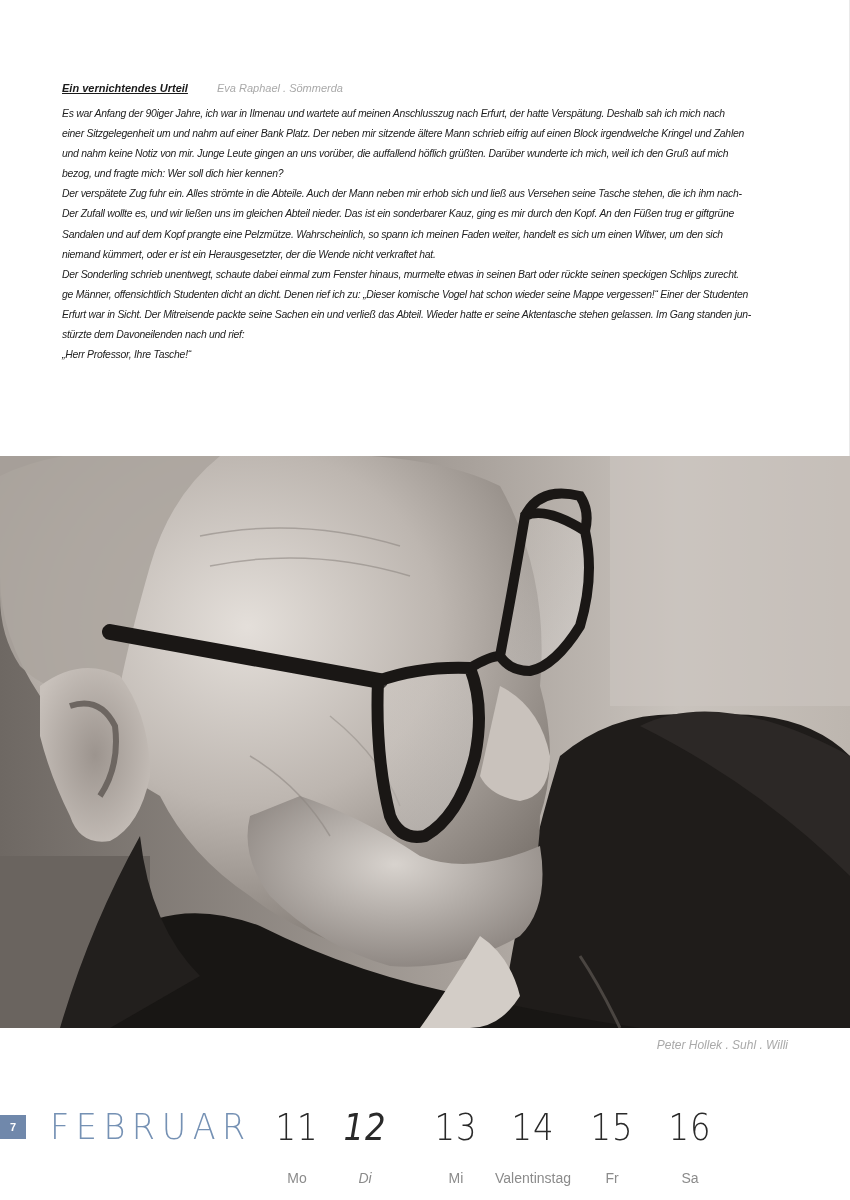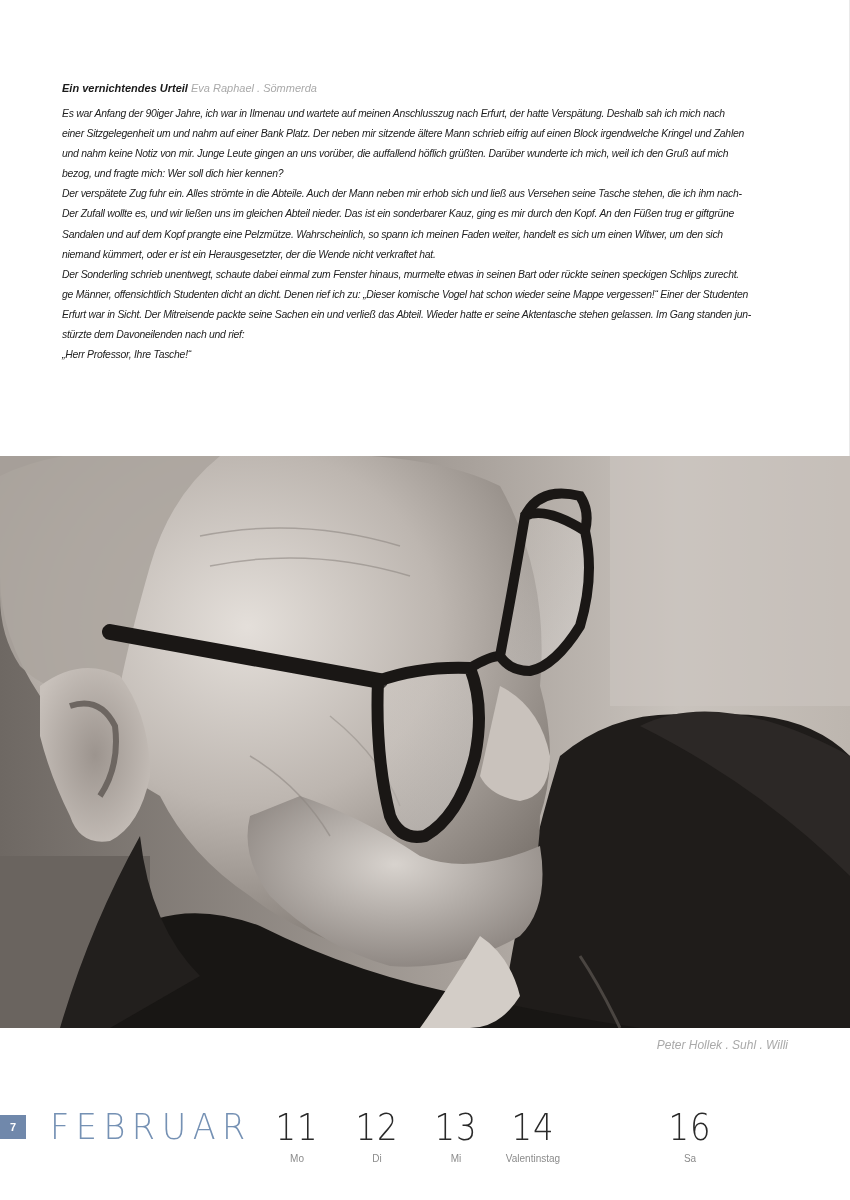--- a/index.html
+++ b/index.html
@@ -23,20 +23,22 @@
     .story-header {
       font-size: 11px;
       line-height: 16px;
       font-style: italic;
       margin-bottom: 8px;
       white-space: nowrap;
     }
     .story-title {
       font-weight: bold;
       color: #1a1a1a;
+      margin-right: 26px;
+      text-decoration: underline;
     }
     .story-author {
       color: #a9a9a9;
     }
     .story-body p {
       margin: 0;
       font-size: 10.4px;
       line-height: 20.1px;
       font-style: italic;
       color: #222222;
@@ -131,23 +133,23 @@
     .day-num.thin {
       color: #2a2a2a;
       font-weight: 300;
     }
     .day-num.bold {
       font-weight: bold;
       color: #111111;
     }
     .day-label {
       display: block;
-      font-size: 10px;
+      font-size: 14px;
       color: #8b8b8b;
-      margin-top: 3px;
+      margin-top: 20px;
     }
   </style>
 </head>
 <body>
 
 <div class="right-edge"></div>
 
 <section class="story">
   <div class="story-header">
     <span class="story-title">Ein vernichtendes Urteil</span>
@@ -244,29 +246,33 @@
 <div class="calendar">
   <div class="week-badge">7</div>
   <div class="month">
     <span class="month-inner">FEBRUAR</span>
   </div>
 
   <div class="day" style="left:252px;">
     <span class="day-num thin">11</span>
     <span class="day-label">Mo</span>
   </div>
-  <div class="day" style="left:332px;">
+  <div class="day" style="left:320px;font-style:italic;">
     <span class="day-num thin">12</span>
     <span class="day-label">Di</span>
   </div>
   <div class="day" style="left:411px;text-align:center;">
     <span class="day-num thin">13</span>
     <span class="day-label">Mi</span>
   </div>
   <div class="day" style="left:488px;">
     <span class="day-num thin">14</span>
     <span class="day-label">Valentinstag</span>
   </div>
+  <div class="day" style="left:567px;">
+    <span class="day-num thin">15</span>
+    <span class="day-label">Fr</span>
+  </div>
   <div class="day" style="left:645px;">
     <span class="day-num thin">16</span>
     <span class="day-label">Sa</span>
   </div>
 </div>
 
 </body></html>

